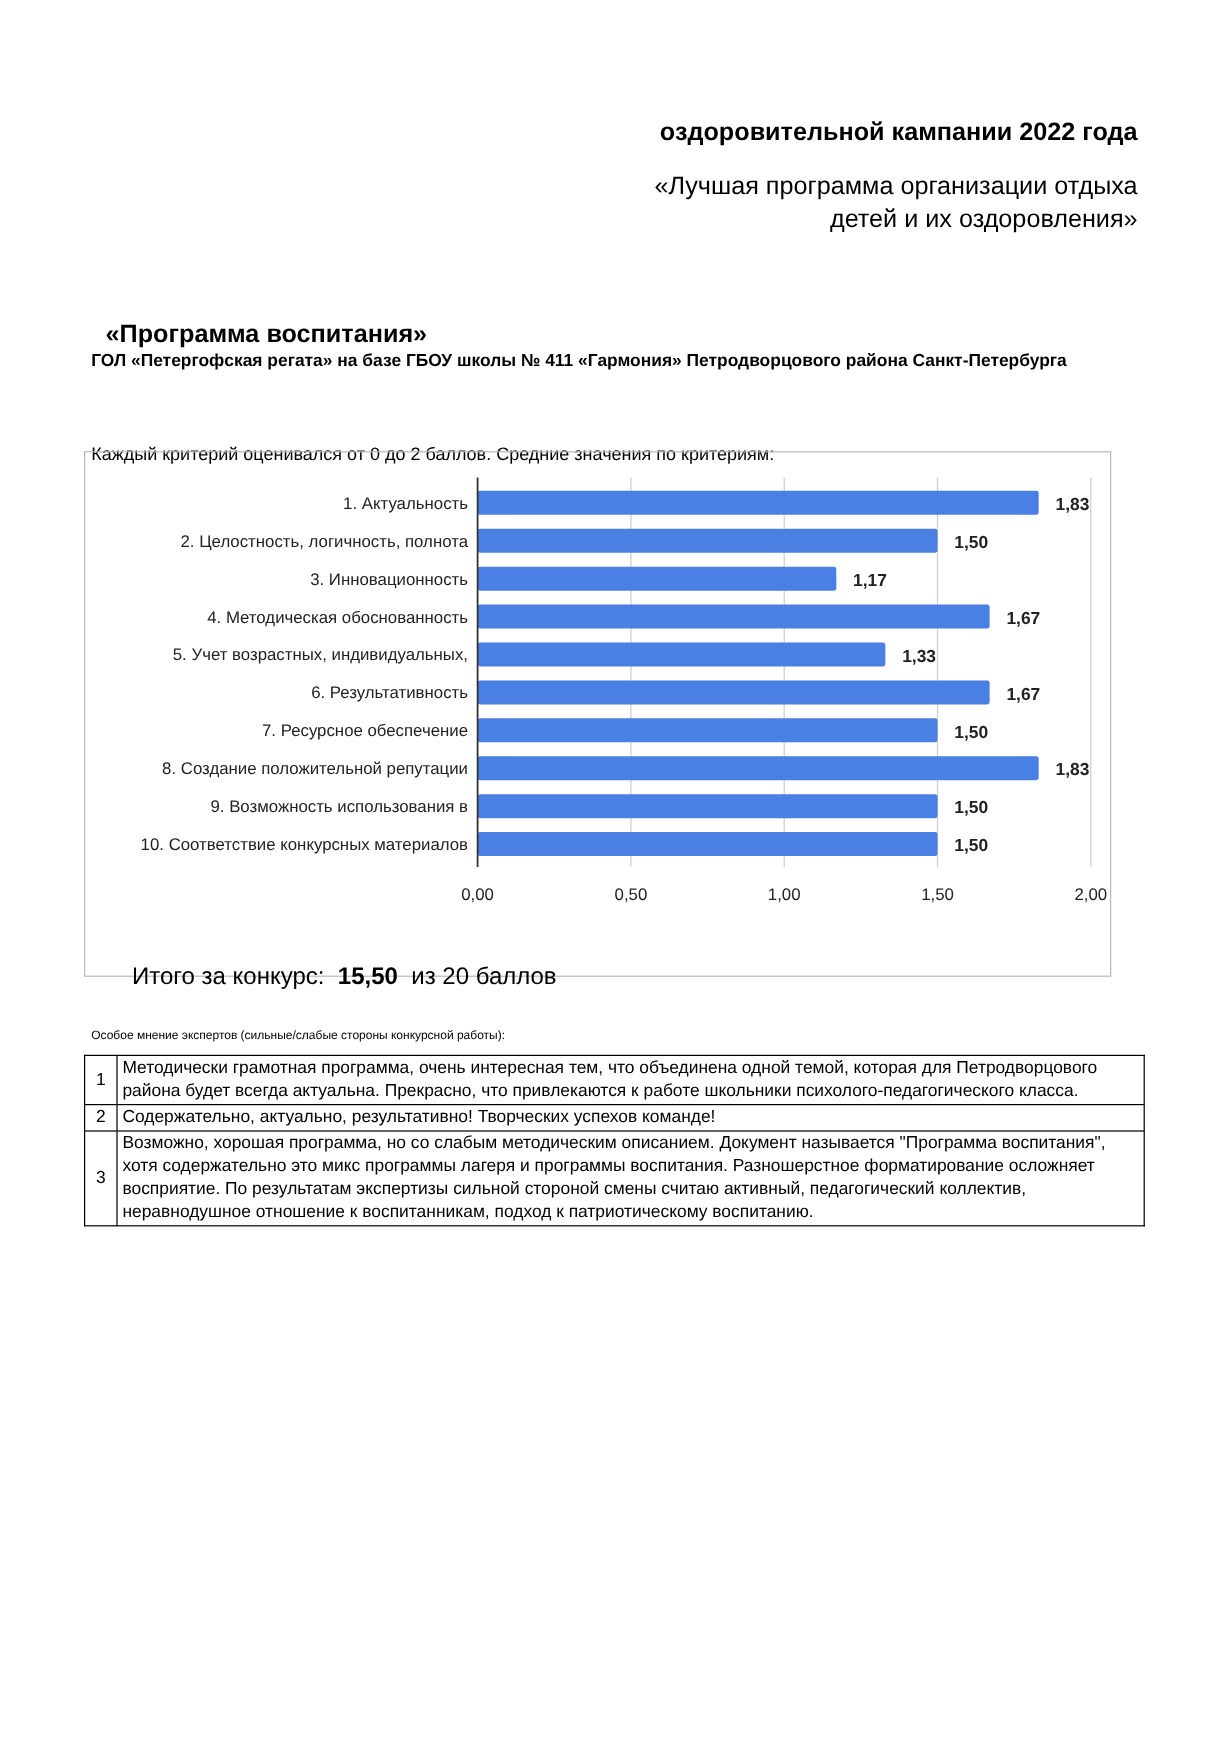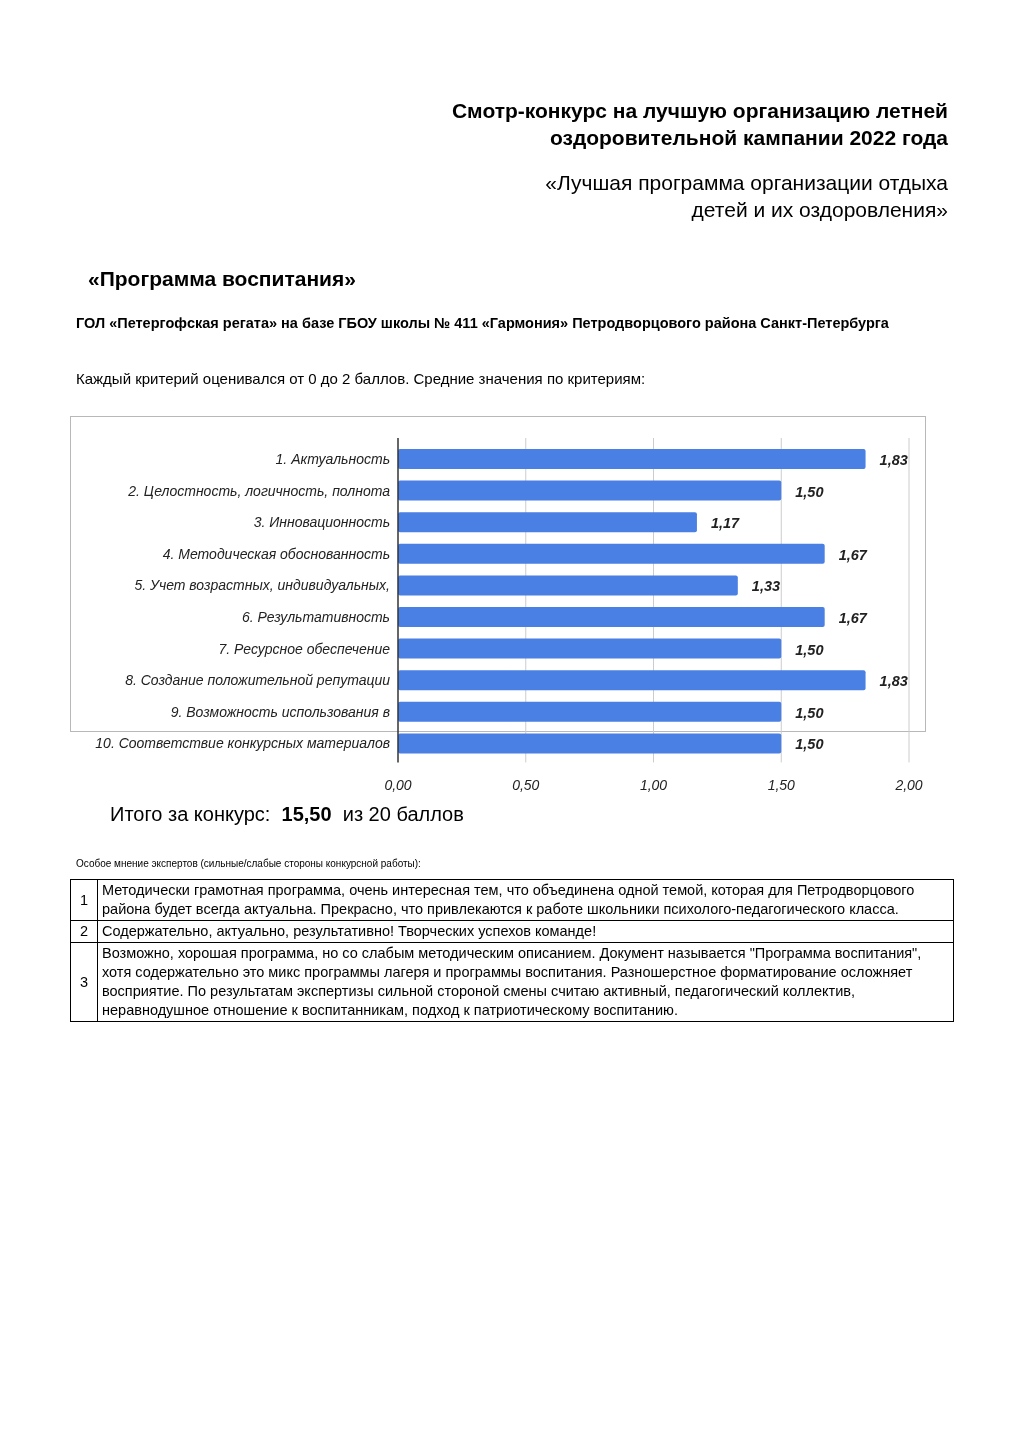--- a/index.html
+++ b/index.html
@@ -2,37 +2,36 @@
 <html><head>
   <meta charset="utf-8">
   <style>
     html, body { margin: 0; padding: 0; background: #ffffff; }
     body { width: 1024px; height: 1449px; position: relative; font-family: "Liberation Sans", sans-serif; color: #000; overflow: hidden; }
     .abs { position: absolute; }
     .title-block { right: 76px; top: 97px; text-align: right; }
     .main-title { font-size: 21px; font-weight: bold; line-height: 27px; margin: 0; }
     .subtitle { font-size: 21px; font-weight: normal; line-height: 27px; margin-top: 18px; }
     .section-title { left: 76px; top: 255px; font-size: 21px; font-weight: bold; margin: 12px; }
-    .org-name { left: 76px; top: 314px; width: 870px; font-size: 14.5px; font-weight: bold; line-height: 19px; }
+    .org-name { left: 76px; top: 292px; width: 870px; font-size: 14.5px; font-weight: bold; line-height: 19px; }
     .intro { left: 76px; top: 370px; font-size: 15px; }
-    .chart-box { left: 70px; top: 416px; width: 856px; height: 316px; border: 1.5px solid #b8b8b8; box-sizing: border-box; font-style: italic; }
+    .chart-box { left: 70px; top: 376px; width: 856px; height: 438px; border: 1.5px solid #b8b8b8; box-sizing: border-box; }
     .chart-box svg { position: absolute; left: 0; top: 0; }
     .total { left: 110px; top: 803px; font-size: 20px; }
     .total b { font-weight: bold; }
     .opinions-label { left: 76px; top: 858px; font-size: 10px; }
     table.opinions { position: absolute; left: 70px; top: 879px; width: 884px; border-collapse: collapse; font-size: 14.5px; }
     table.opinions td { border: 1.5px solid #000; vertical-align: middle; line-height: 19px; padding: 1px 4px; }
     table.opinions td.num { width: 26px; text-align: center; padding: 0; }
   </style>
 </head>
 <body>
 
 <div class="abs title-block">
   <div class="main-title">
-    <div>Смотр-конкурс на лучшую организацию летней</div>
     <div>оздоровительной кампании 2022 года</div>
   </div>
   <div class="subtitle">
     <div>«Лучшая программа организации отдыха</div>
     <div>детей и их оздоровления»</div>
   </div>
 </div>
 
 <div class="abs section-title">«Программа воспитания»</div>
 <div class="abs org-name">ГОЛ «Петергофская регата» на базе ГБОУ школы № 411 «Гармония» Петродворцового района Санкт-Петербурга</div>

